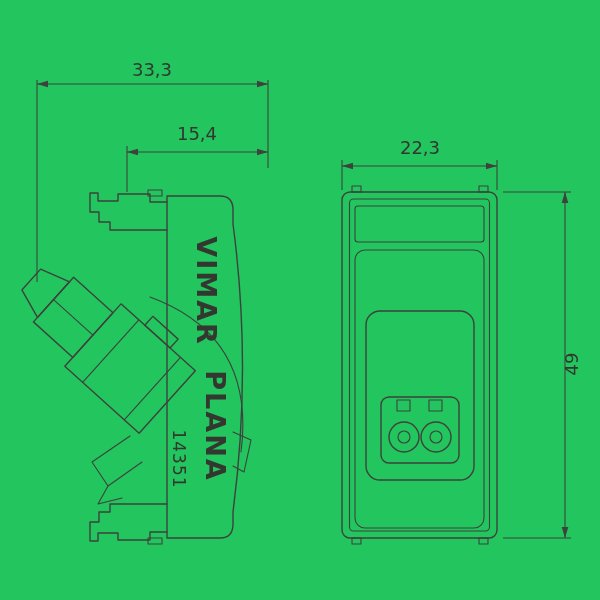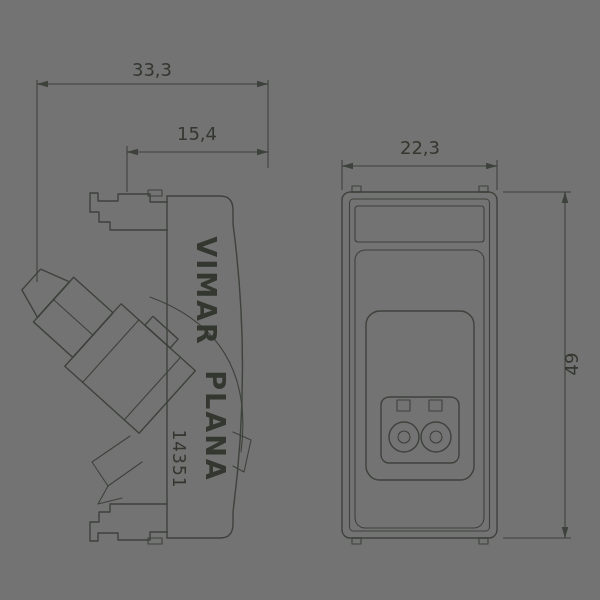--- a/index.html
+++ b/index.html
@@ -6,21 +6,21 @@
     margin: 0;
     padding: 0;
     background: #ffffff;
     width: 600px;
     height: 600px;
     font-family: "Liberation Sans", sans-serif;
   }
   .drawing-wrap {
     width: 600px;
     height: 600px;
-    background: #737373;
+    background: #22c55e;
   }
   svg { display: block; }
 
   
   .part {
     fill: none;
     stroke: #3e423c;
     stroke-width: 1.4;
     stroke-linecap: round;
     stroke-linejoin: round;

